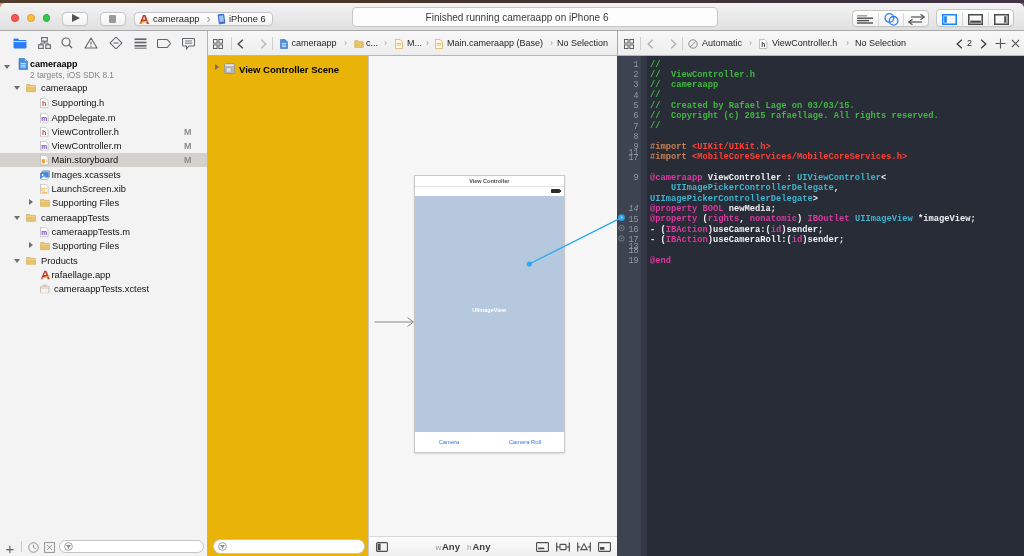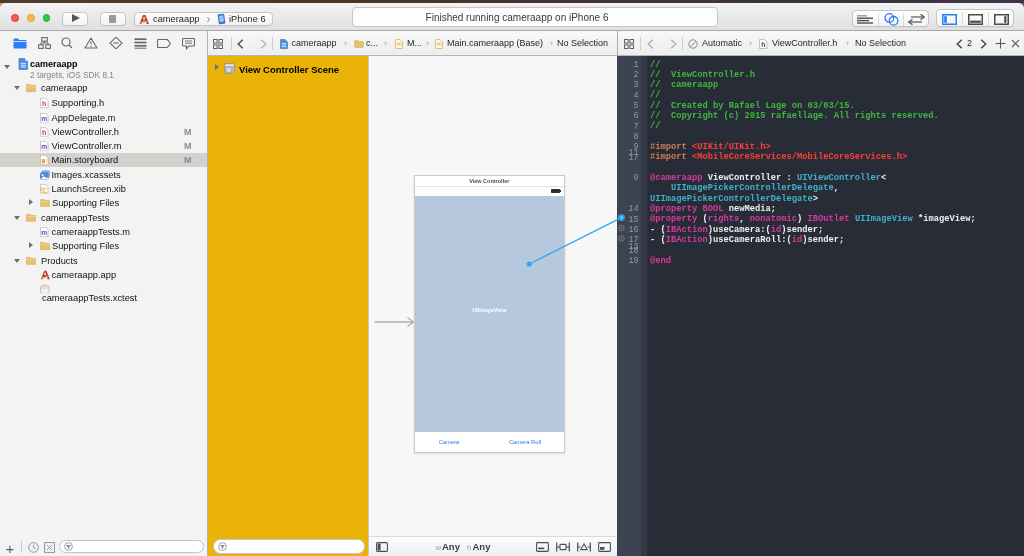--- a/index.html
+++ b/index.html
@@ -265,29 +265,29 @@
     <path d="M0.5 1.5 Q0.5 0.5 1.5 0.5 L4.4 0.5 L5.5 1.8 L10.7 1.8 Q11.5 1.8 11.5 2.7 L11.5 8.6 Q11.5 9.5 10.6 9.5 L1.4 9.5 Q0.5 9.5 0.5 8.6 Z" fill="#e6c26a" stroke="#c9a146" stroke-width="0.6"></path>
     <path d="M0.5 3 L11.5 3" stroke="#f4dfa2" stroke-width="0.8"></path>
   </svg>
   <div class="rowtxt" style="left:41px;">Products</div>
 </div>
 <div class="row" style="top:267.6px;">
   <svg class="icon" style="left:39.5px;" width="10" height="10" viewBox="0 0 12 12">
     <path d="M1 11 L5.2 1 L7.6 1 L11.8 11 L9.3 11 L8.4 8.3 L4 8.3 L3.1 11 Z M4.8 6.1 L7.6 6.1 L6.2 2.5 Z" fill="#c03a2b"></path>
     <path d="M1.5 10 L11.5 7" stroke="#e8b23a" stroke-width="1.2"></path>
   </svg>
-  <div class="rowtxt" style="left:51.5px;">cameraapp.app</div>
+  <div class="rowtxt" style="left:51.5px;">rafaellage.app</div>
 </div>
 <div class="row" style="top:281.5px;">
   <svg class="icon" style="left:40px;" width="9.5" height="9.5" viewBox="0 0 10 10">
     <rect x="0.5" y="2" width="9" height="7.5" rx="1" fill="#f6f1e8" stroke="#b4ab98" stroke-width="0.7"></rect>
     <path d="M0.5 4 L9.5 4" stroke="#b4ab98" stroke-width="0.6"></path>
     <path d="M3 2 Q3 0.7 5 0.7 Q7 0.7 7 2" fill="none" stroke="#b4ab98" stroke-width="0.7"></path>
   </svg>
-  <div class="rowtxt" style="left:42px;margin-top:9px;">cameraappTests.xctest</div>
+  <div class="rowtxt" style="left:54px;">cameraappTests.xctest</div>
 </div>
 
 <div class="abs" style="left:5.5px; top:539.5px; font-size:15px; color:#606060; font-weight:300;">+</div>
 <div class="abs" style="left:21px; top:541px; width:1px; height:11px; background:#c9c9c9;"></div>
 <svg class="abs" style="left:28px; top:541.5px;" width="11" height="11" viewBox="0 0 11 11">
   <circle cx="5.5" cy="5.5" r="4.8" fill="none" stroke="#8a8a8a" stroke-width="0.9"></circle>
   <path d="M5.5 2.8 L5.5 5.5 L7.6 6.6" fill="none" stroke="#8a8a8a" stroke-width="0.9"></path>
 </svg>
 <svg class="abs" style="left:44px; top:541.5px;" width="11" height="11" viewBox="0 0 11 11">
   <rect x="0.6" y="0.6" width="9.8" height="9.8" fill="none" stroke="#8a8a8a" stroke-width="0.9"></rect>

